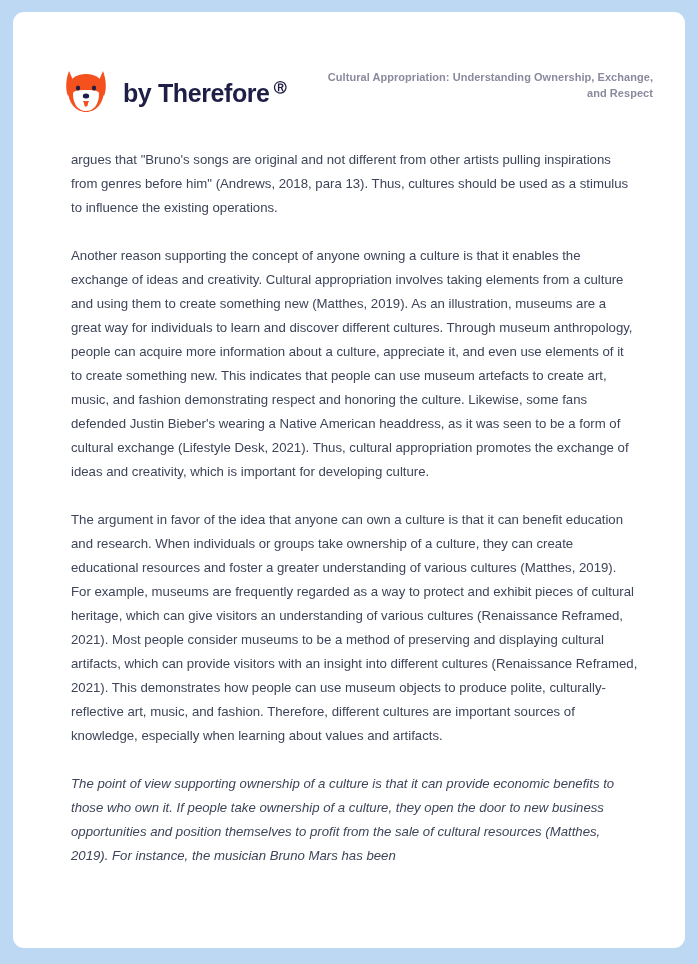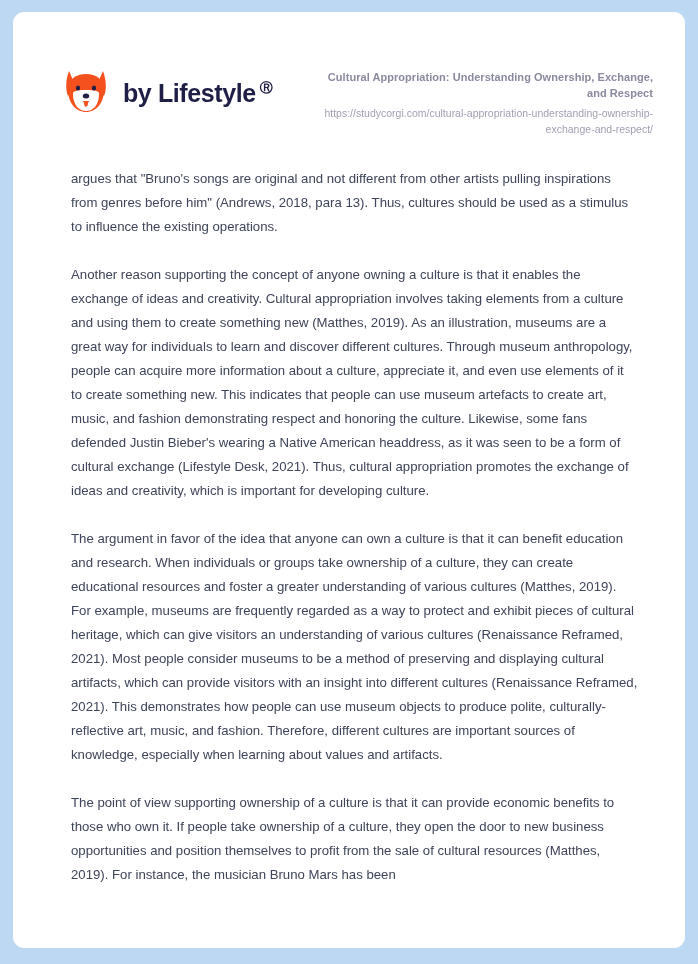--- a/index.html
+++ b/index.html
@@ -85,20 +85,21 @@
   }
   .para {
     font-size: 13.2px;
     line-height: 24px;
     color: #3e4459;
     margin: 0 0 24px 0;
     text-align: left;
   }
   .para:last-child {
     margin-bottom: 0;
+    font-style: italic;
   }
 </style>
 </head>
 <body>
 
 <div class="page-card">
 
   <div class="page-header">
 
     <div class="brand">
@@ -108,26 +109,25 @@
           <path d="M84 6 C90 22 92 42 86 56 L70 38 Z" fill="#f4511e"></path>
           <path d="M14 44 C14 22 30 12 50 12 C70 12 86 22 86 44 C86 70 70 88 50 88 C30 88 14 70 14 44 Z" fill="#f4511e"></path>
           <path d="M24 52 C24 74 36 86 50 86 C64 86 76 74 76 52 C76 46 70 44 50 44 C30 44 24 46 24 52 Z" fill="#ffffff"></path>
           <ellipse cx="34" cy="40" rx="4.2" ry="5.2" fill="#1e1e46"></ellipse>
           <ellipse cx="66" cy="40" rx="4.2" ry="5.2" fill="#1e1e46"></ellipse>
           <ellipse cx="50" cy="56" rx="6.5" ry="5" fill="#1e1e46"></ellipse>
           <path d="M44 66 C46 74 54 74 56 66 Z" fill="#f4511e"></path>
           <path d="M46 70 C46 80 54 80 54 70 Z" fill="#f4511e"></path>
         </svg>
       </span>
-      <span class="brand-text"><span>by Lifestyle</span><span class="brand-reg">Ⓡ</span></span>
+      <span class="brand-text"><span>by Therefore</span><span class="brand-reg">Ⓡ</span></span>
     </div>
 
     <div class="header-meta">
       <div class="doc-title">Cultural Appropriation: Understanding Ownership, Exchange, and Respect</div>
-      <div class="doc-url">https://studycorgi.com/cultural-appropriation-understanding-ownership-exchange-and-respect/</div>
     </div>
 
   </div>
 
   <div class="page-body">
     <p class="para">argues that "Bruno's songs are original and not different from other artists pulling inspirations from genres before him" (Andrews, 2018, para 13). Thus, cultures should be used as a stimulus to influence the existing operations.</p>
     <p class="para">Another reason supporting the concept of anyone owning a culture is that it enables the exchange of ideas and creativity. Cultural appropriation involves taking elements from a culture and using them to create something new (Matthes, 2019). As an illustration, museums are a great way for individuals to learn and discover different cultures. Through museum anthropology, people can acquire more information about a culture, appreciate it, and even use elements of it to create something new. This indicates that people can use museum artefacts to create art, music, and fashion demonstrating respect and honoring the culture. Likewise, some fans defended Justin Bieber's wearing a Native American headdress, as it was seen to be a form of cultural exchange (Lifestyle Desk, 2021). Thus, cultural appropriation promotes the exchange of ideas and creativity, which is important for developing culture.</p>
     <p class="para">The argument in favor of the idea that anyone can own a culture is that it can benefit education and research. When individuals or groups take ownership of a culture, they can create educational resources and foster a greater understanding of various cultures (Matthes, 2019). For example, museums are frequently regarded as a way to protect and exhibit pieces of cultural heritage, which can give visitors an understanding of various cultures (Renaissance Reframed, 2021). Most people consider museums to be a method of preserving and displaying cultural artifacts, which can provide visitors with an insight into different cultures (Renaissance Reframed, 2021). This demonstrates how people can use museum objects to produce polite, culturally-reflective art, music, and fashion. Therefore, different cultures are important sources of knowledge, especially when learning about values and artifacts.</p>
     <p class="para">The point of view supporting ownership of a culture is that it can provide economic benefits to those who own it. If people take ownership of a culture, they open the door to new business opportunities and position themselves to profit from the sale of cultural resources (Matthes, 2019). For instance, the musician Bruno Mars has been</p>
   </div>

